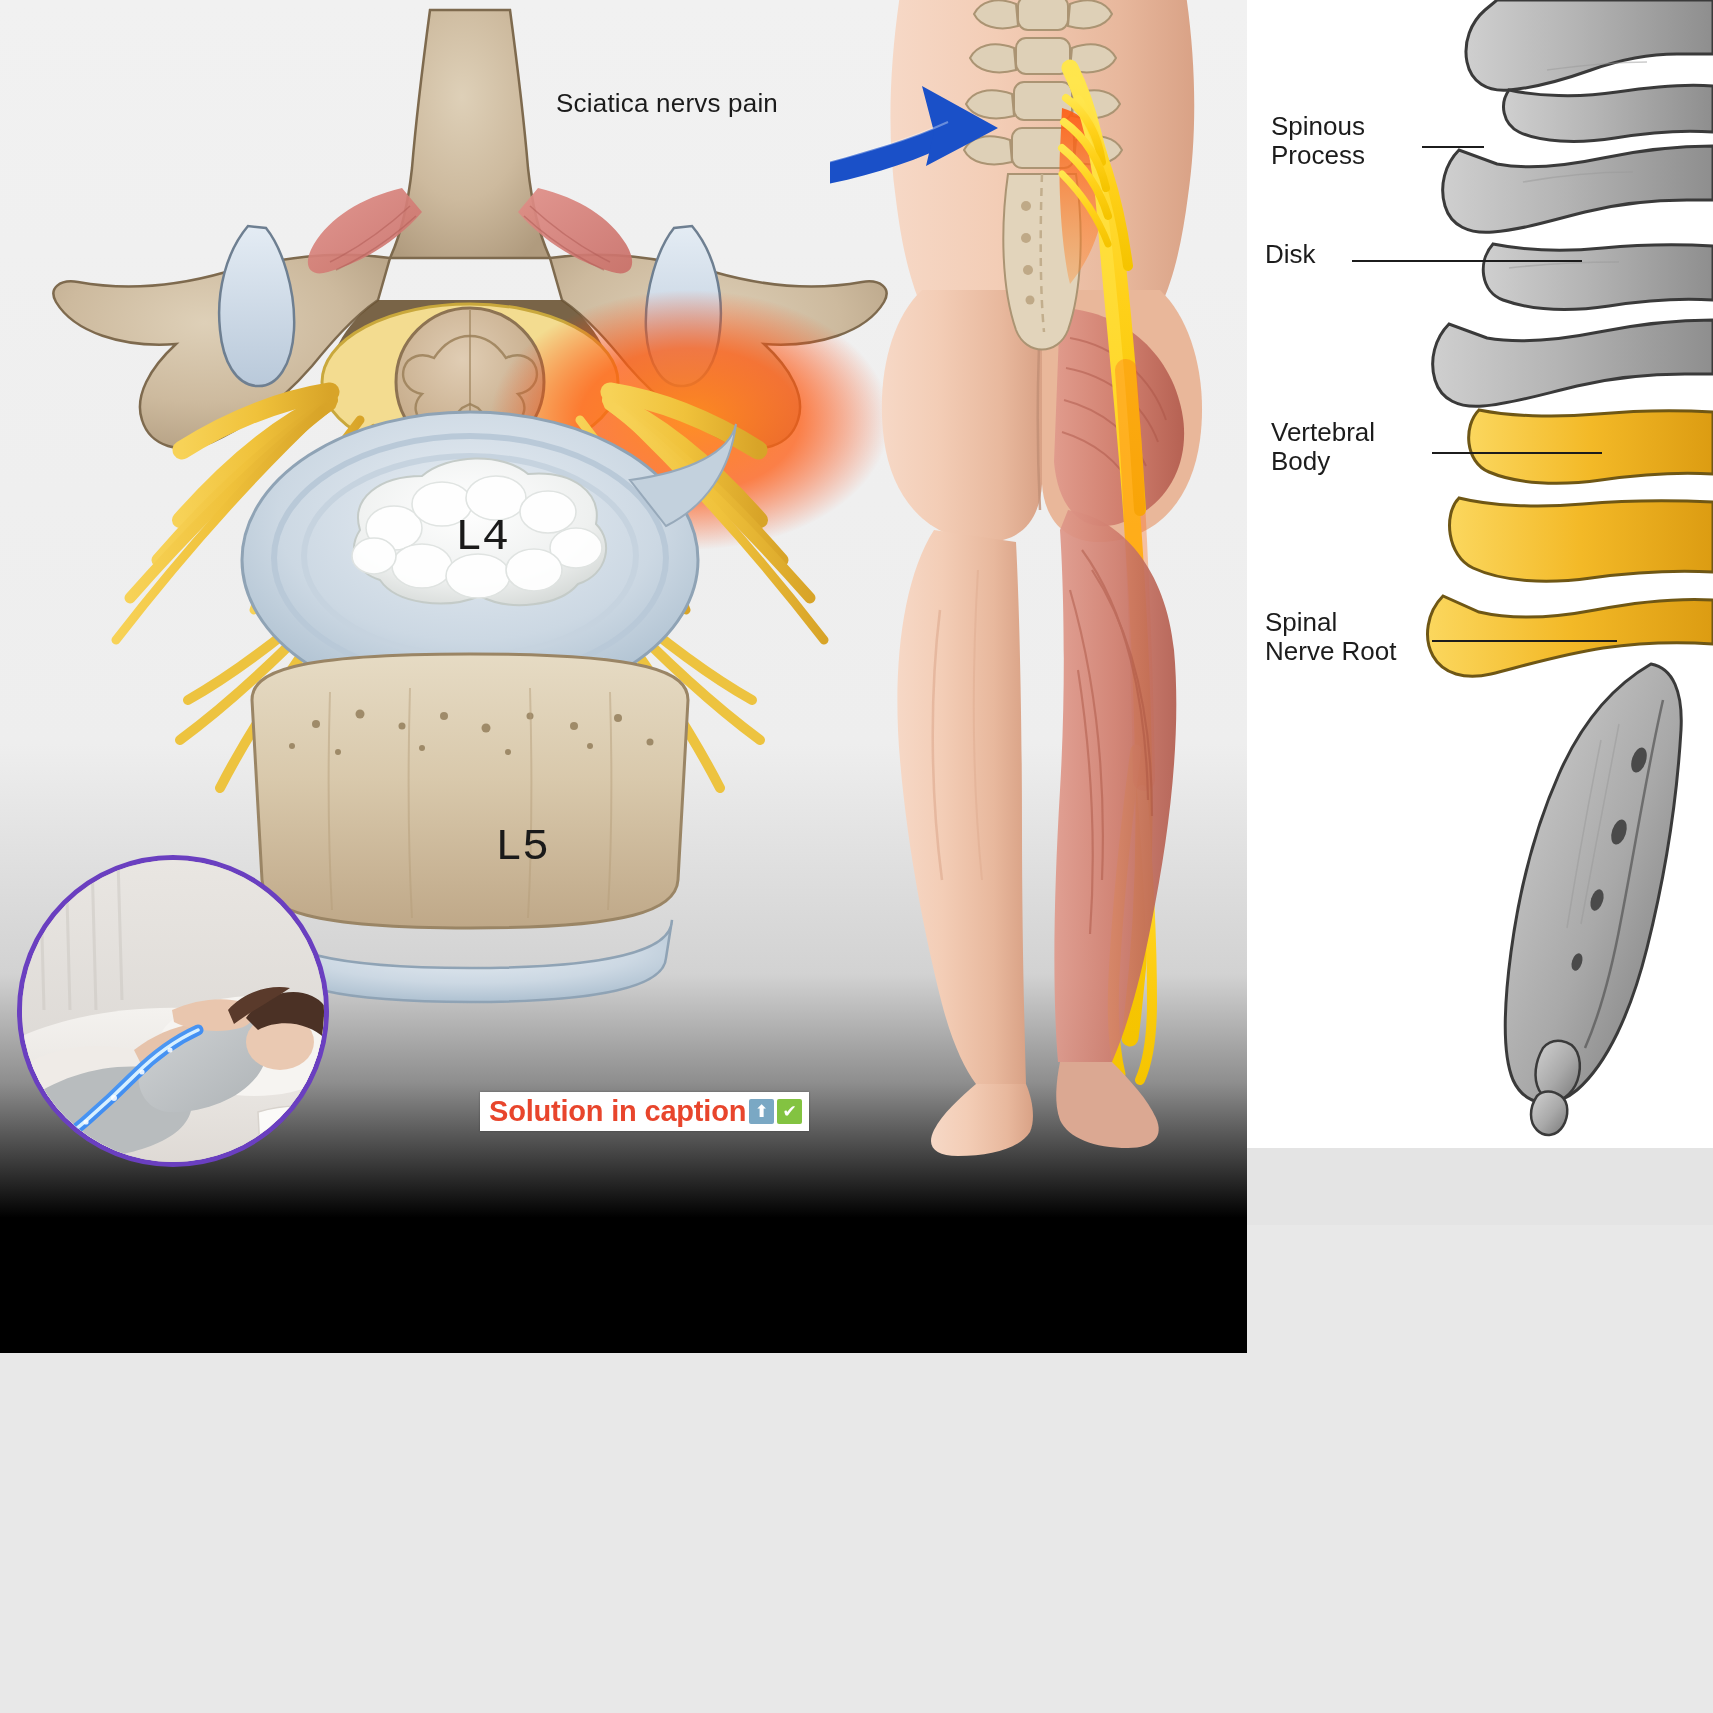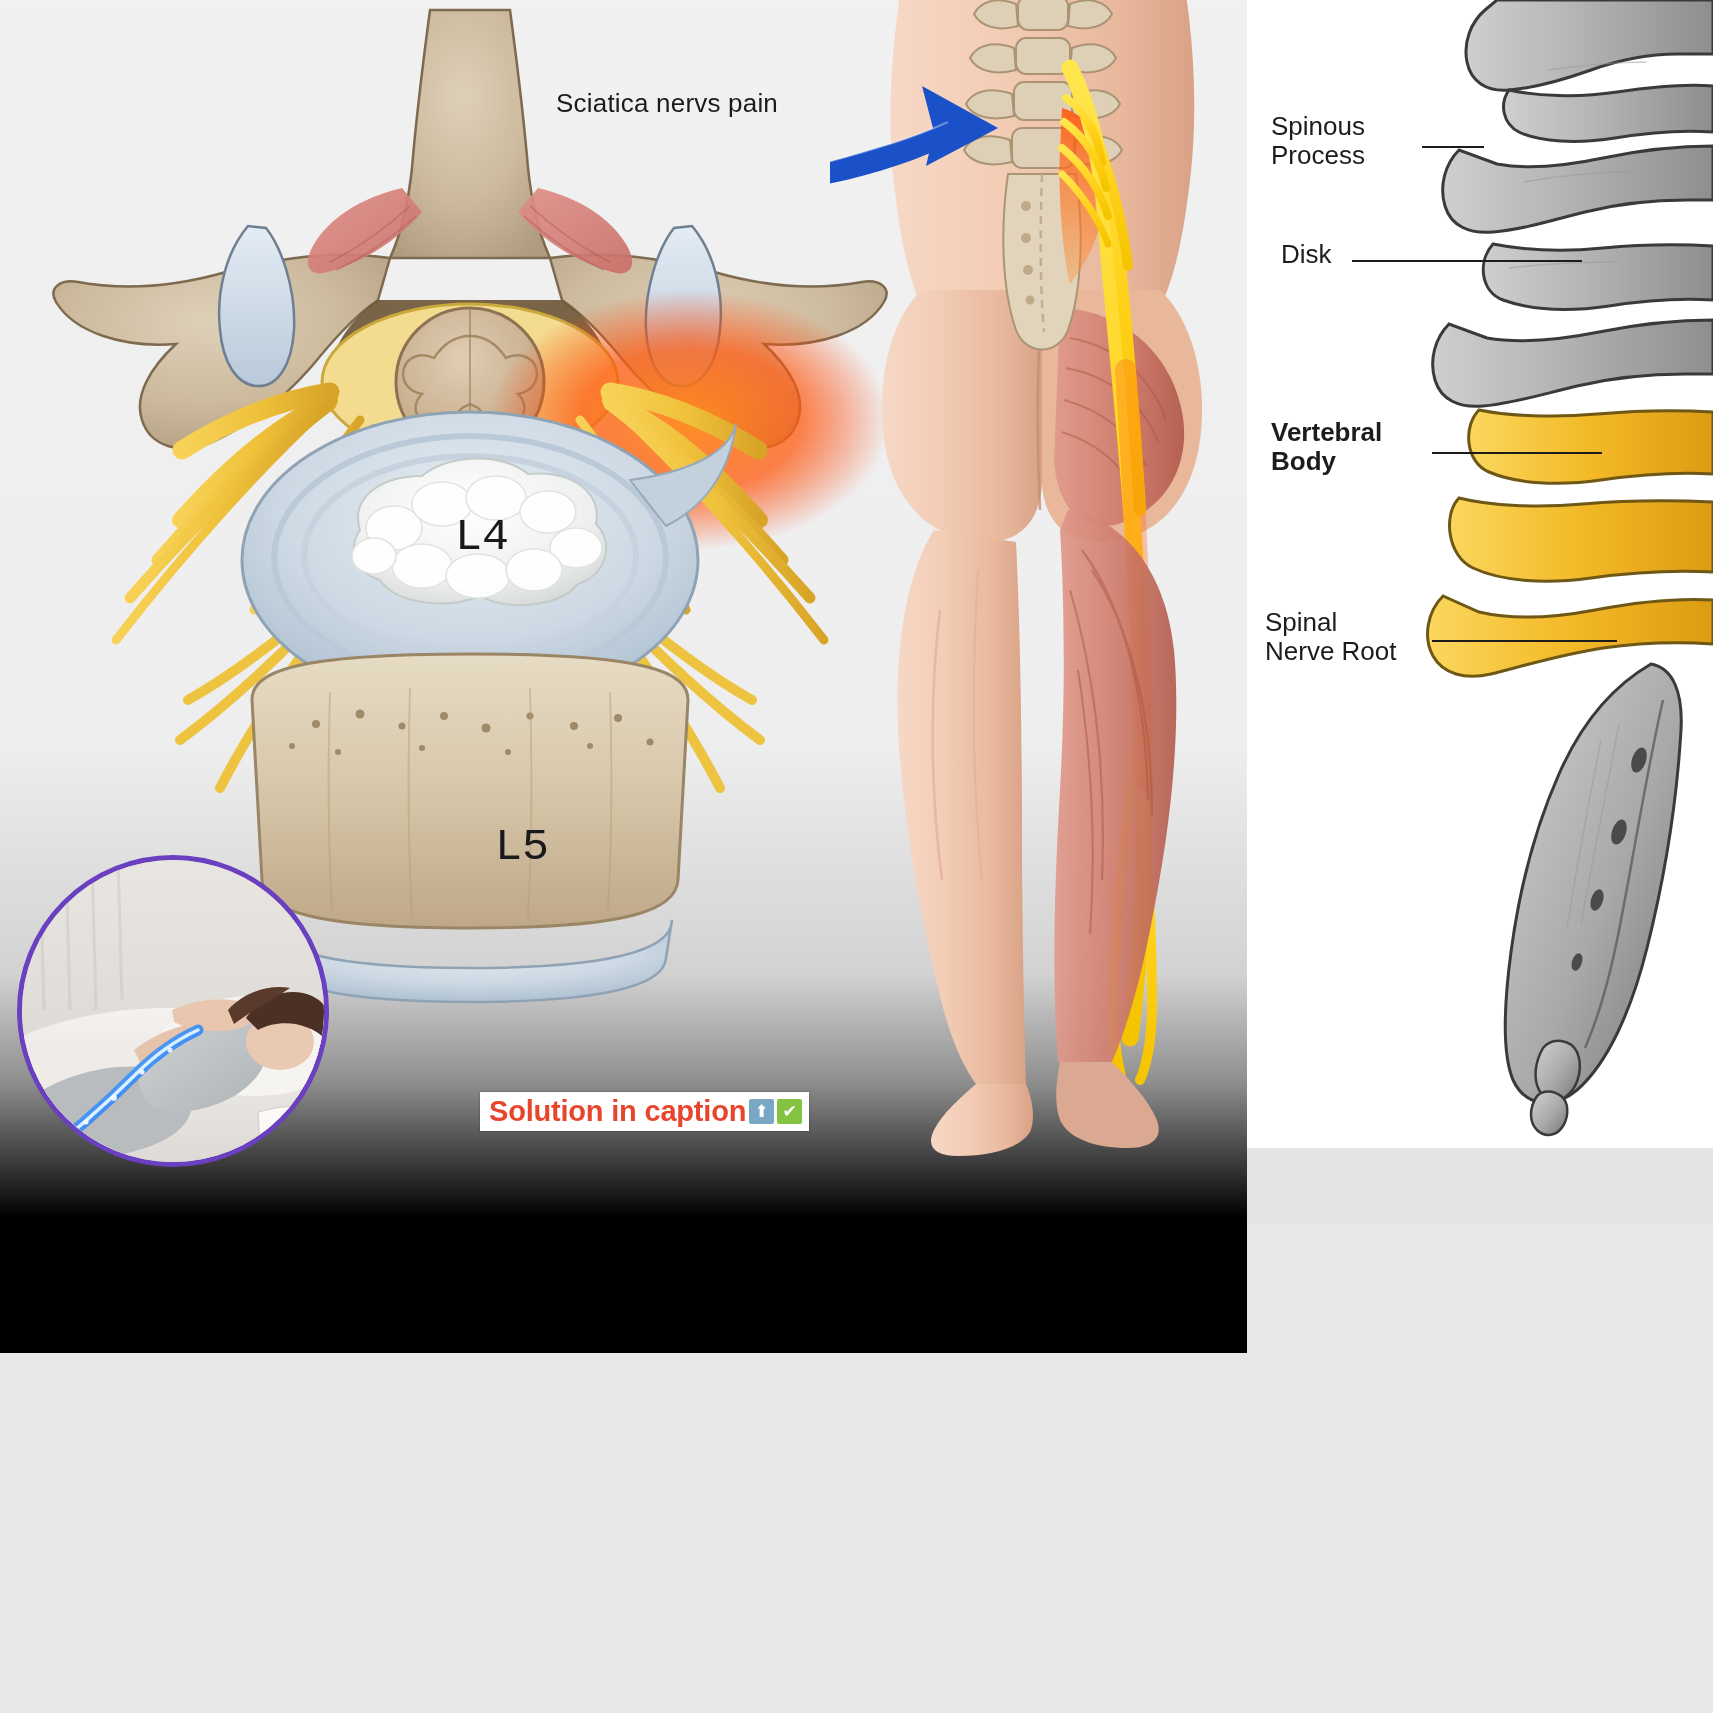--- a/index.html
+++ b/index.html
@@ -138,22 +138,22 @@
   }
   .anno {
     position: absolute;
     font-size: 26px;
     line-height: 29px;
     color: #1c1c1c;
     font-family: "Liberation Sans", sans-serif;
     white-space: pre-line;
   }
   #anno-spinous   { left: 24px; top: 112px; }
-  #anno-disk      { left: 34px; top: 240px; }
-  #anno-vertebral { left: 24px; top: 418px; font-weight: bold; }
+  #anno-disk      { left: 18px; top: 240px; }
+  #anno-vertebral { left: 24px; top: 418px; }
   #anno-nerveroot { left: 18px; top: 608px; }
 
   .leader {
     position: absolute;
     height: 2px;
     background: #1c1c1c;
   }
   #leader-spinous   { left: 175px; top: 146px; width: 62px; }
   #leader-disk      { left: 105px; top: 260px; width: 230px; }
   #leader-vertebral { left: 185px; top: 452px; width: 170px; }

